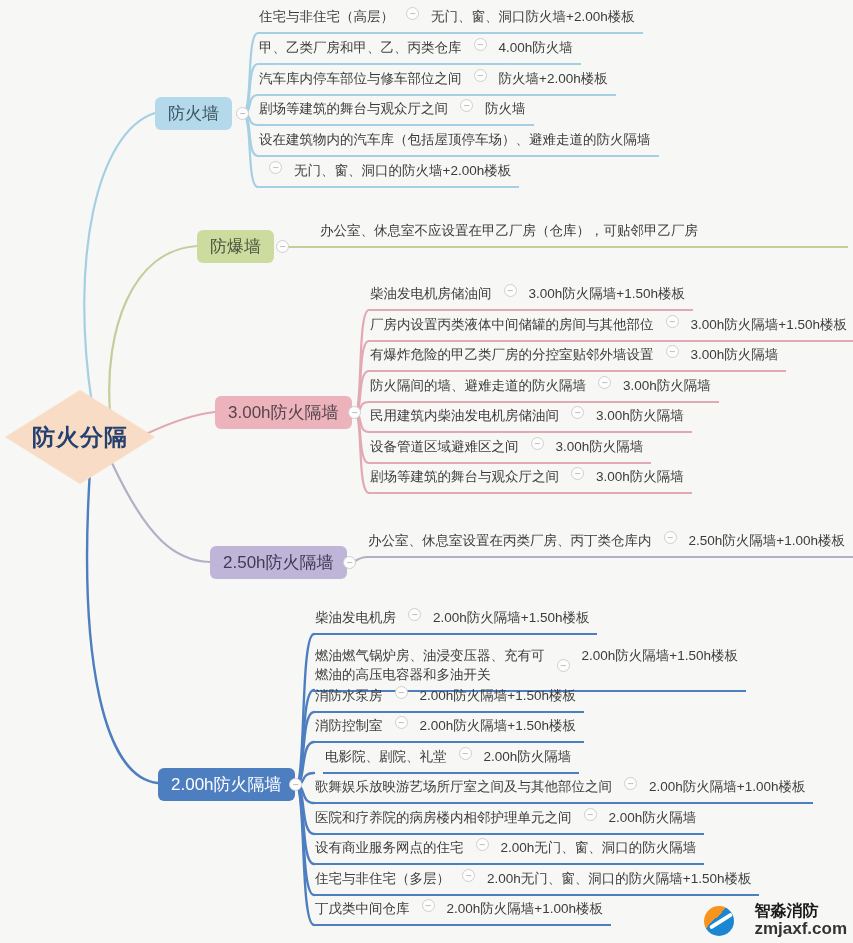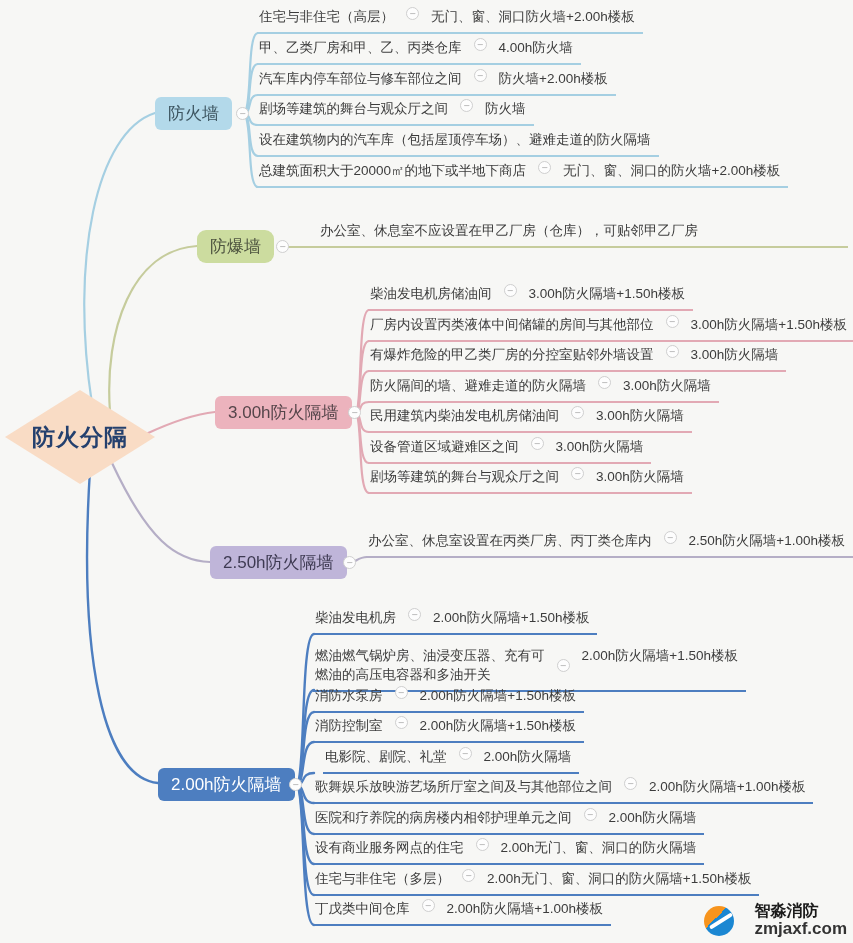--- a/index.html
+++ b/index.html
@@ -117,28 +117,27 @@
     </div>
     <div class="row" style="left:257px;top:99px;">
       <span>剧场等建筑的舞台与观众厅之间</span>
       <span class="clp">−</span>
       <span>防火墙</span>
     </div>
     <div class="row" style="left:257px;top:130px;">
       <span>设在建筑物内的汽车库（包括屋顶停车场）、避难走道的防火隔墙</span>
     </div>
     <div class="row" style="left:257px;top:161px;">
-      <span>总建筑面积大于20000㎡的地下或半地下商店</span>
       <span class="clp">−</span>
       <span>无门、窗、洞口的防火墙+2.00h楼板</span>
     </div>
   </div>
 
   <div class="branch b2">
-    <div class="node n2" style="left:197px;top:230px;border-radius:9px;">防爆墙</div>
+    <div class="node n2" style="left:197px;top:230px;">防爆墙</div>
     <div class="clp" style="left:276px;top:240px;">−</div>
     <div class="row" style="left:300px;top:221px;width:548px;box-sizing:border-box;">
       <span style="margin-left:18px;">办公室、休息室不应设置在甲乙厂房（仓库），可贴邻甲乙厂房</span>
     </div>
   </div>
 
   <div class="branch b3">
     <div class="node n3" style="left:215px;top:396px;">3.00h防火隔墙</div>
     <div class="clp" style="left:348px;top:406px;">−</div>
     <div class="row" style="left:368px;top:284px;">

